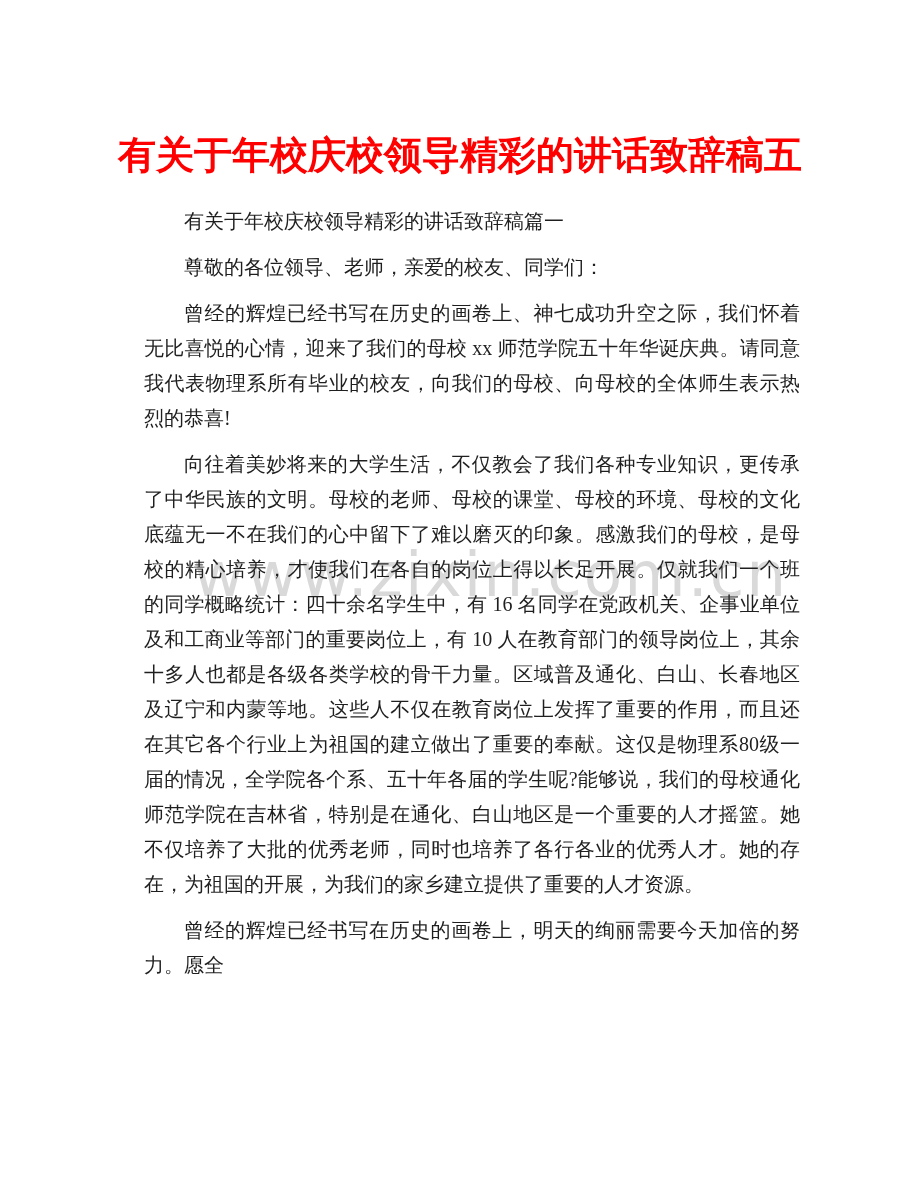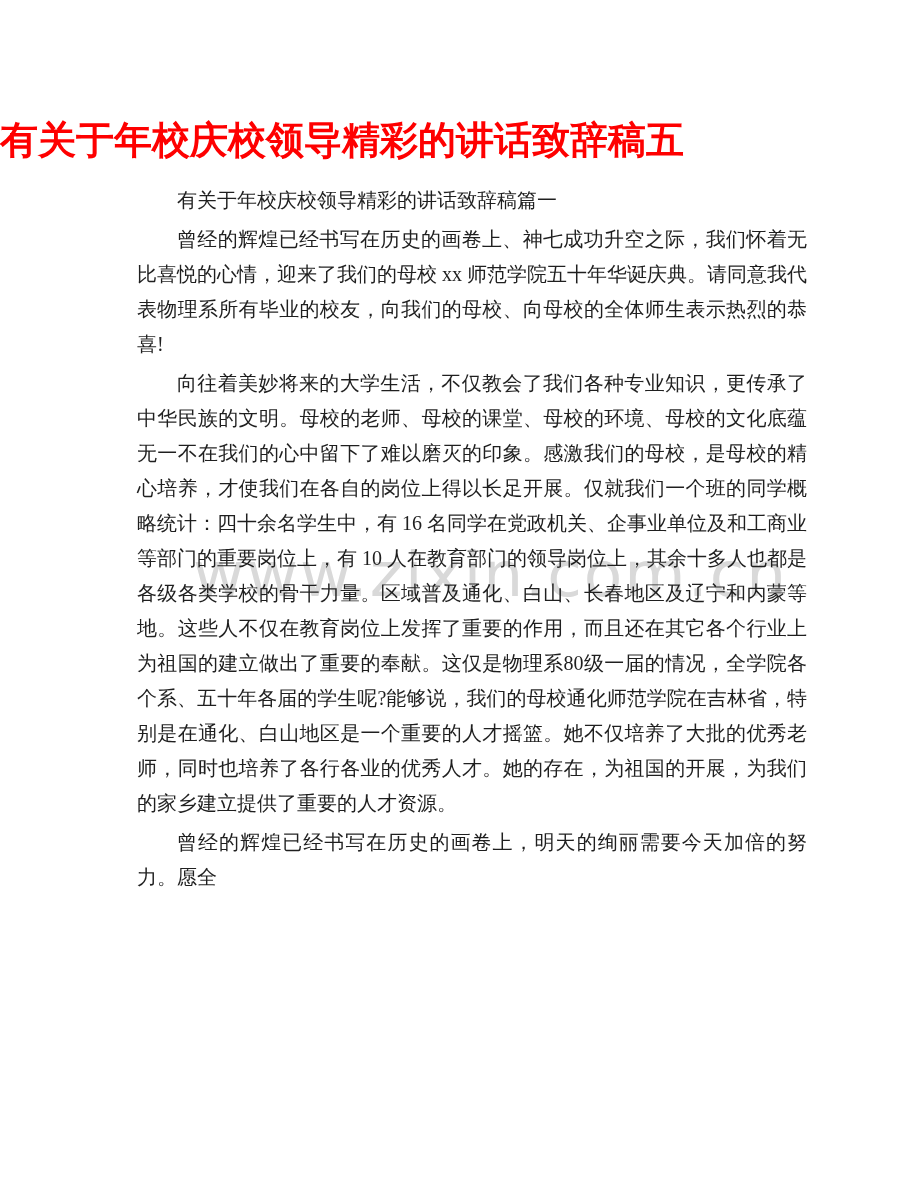--- a/index.html
+++ b/index.html
@@ -24,58 +24,60 @@
     font-weight: 400;
     color: #d9d9d9;
     letter-spacing: 2px;
     z-index: 0;
     white-space: nowrap;
     user-select: none;
   }
   .doc-title {
     position: relative;
     z-index: 1;
-    margin: 0;
+    margin: 15px;
     padding-top: 106px;
+    text-align: center;
     font-family: "Liberation Sans", sans-serif;
     font-weight: 700;
     font-size: 38px;
     line-height: 68px;
     color: #fe0000;
   }
   .doc-title .title-line {
     display: block;
   }
   .content {
     position: relative;
     z-index: 1;
     margin: 9px 0 0 133px;
     width: 678px;
     font-size: 20px;
     line-height: 35px;
     color: #1f1f1f;
     text-align: justify;
   }
   .content p {
-    margin: 4px;
+    margin: 11px;
     padding: 0;
     text-indent: 40px;
   }
 </style>
 </head>
 <body>
 
 <div class="page">
 
   <div class="watermark">www.zixin.com.cn</div>
 
   <h1 class="doc-title">
     <span class="title-line">有关于年校庆校领导精彩的讲话致辞稿五</span>
   </h1>
 
   <div class="content">
     <p>有关于年校庆校领导精彩的讲话致辞稿篇一</p>
+    <p>尊敬的各位领导、老师，亲爱的校友、同学们：</p>
     <p>曾经的辉煌已经书写在历史的画卷上、神七成功升空之际，我们怀着无比喜悦的心情，迎来了我们的母校 xx 师范学院五十年华诞庆典。请同意我代表物理系所有毕业的校友，向我们的母校、向母校的全体师生表示热烈的恭喜!</p>
     <p>向往着美妙将来的大学生活，不仅教会了我们各种专业知识，更传承了中华民族的文明。母校的老师、母校的课堂、母校的环境、母校的文化底蕴无一不在我们的心中留下了难以磨灭的印象。感激我们的母校，是母校的精心培养，才使我们在各自的岗位上得以长足开展。仅就我们一个班的同学概略统计：四十余名学生中，有 16 名同学在党政机关、企事业单位及和工商业等部门的重要岗位上，有 10 人在教育部门的领导岗位上，其余十多人也都是各级各类学校的骨干力量。区域普及通化、白山、长春地区及辽宁和内蒙等地。这些人不仅在教育岗位上发挥了重要的作用，而且还在其它各个行业上为祖国的建立做出了重要的奉献。这仅是物理系80级一届的情况，全学院各个系、五十年各届的学生呢?能够说，我们的母校通化师范学院在吉林省，特别是在通化、白山地区是一个重要的人才摇篮。她不仅培养了大批的优秀老师，同时也培养了各行各业的优秀人才。她的存在，为祖国的开展，为我们的家乡建立提供了重要的人才资源。</p>
     <p>曾经的辉煌已经书写在历史的画卷上，明天的绚丽需要今天加倍的努力。愿全</p>
   </div>
 
 </div>
 
 </body></html>

